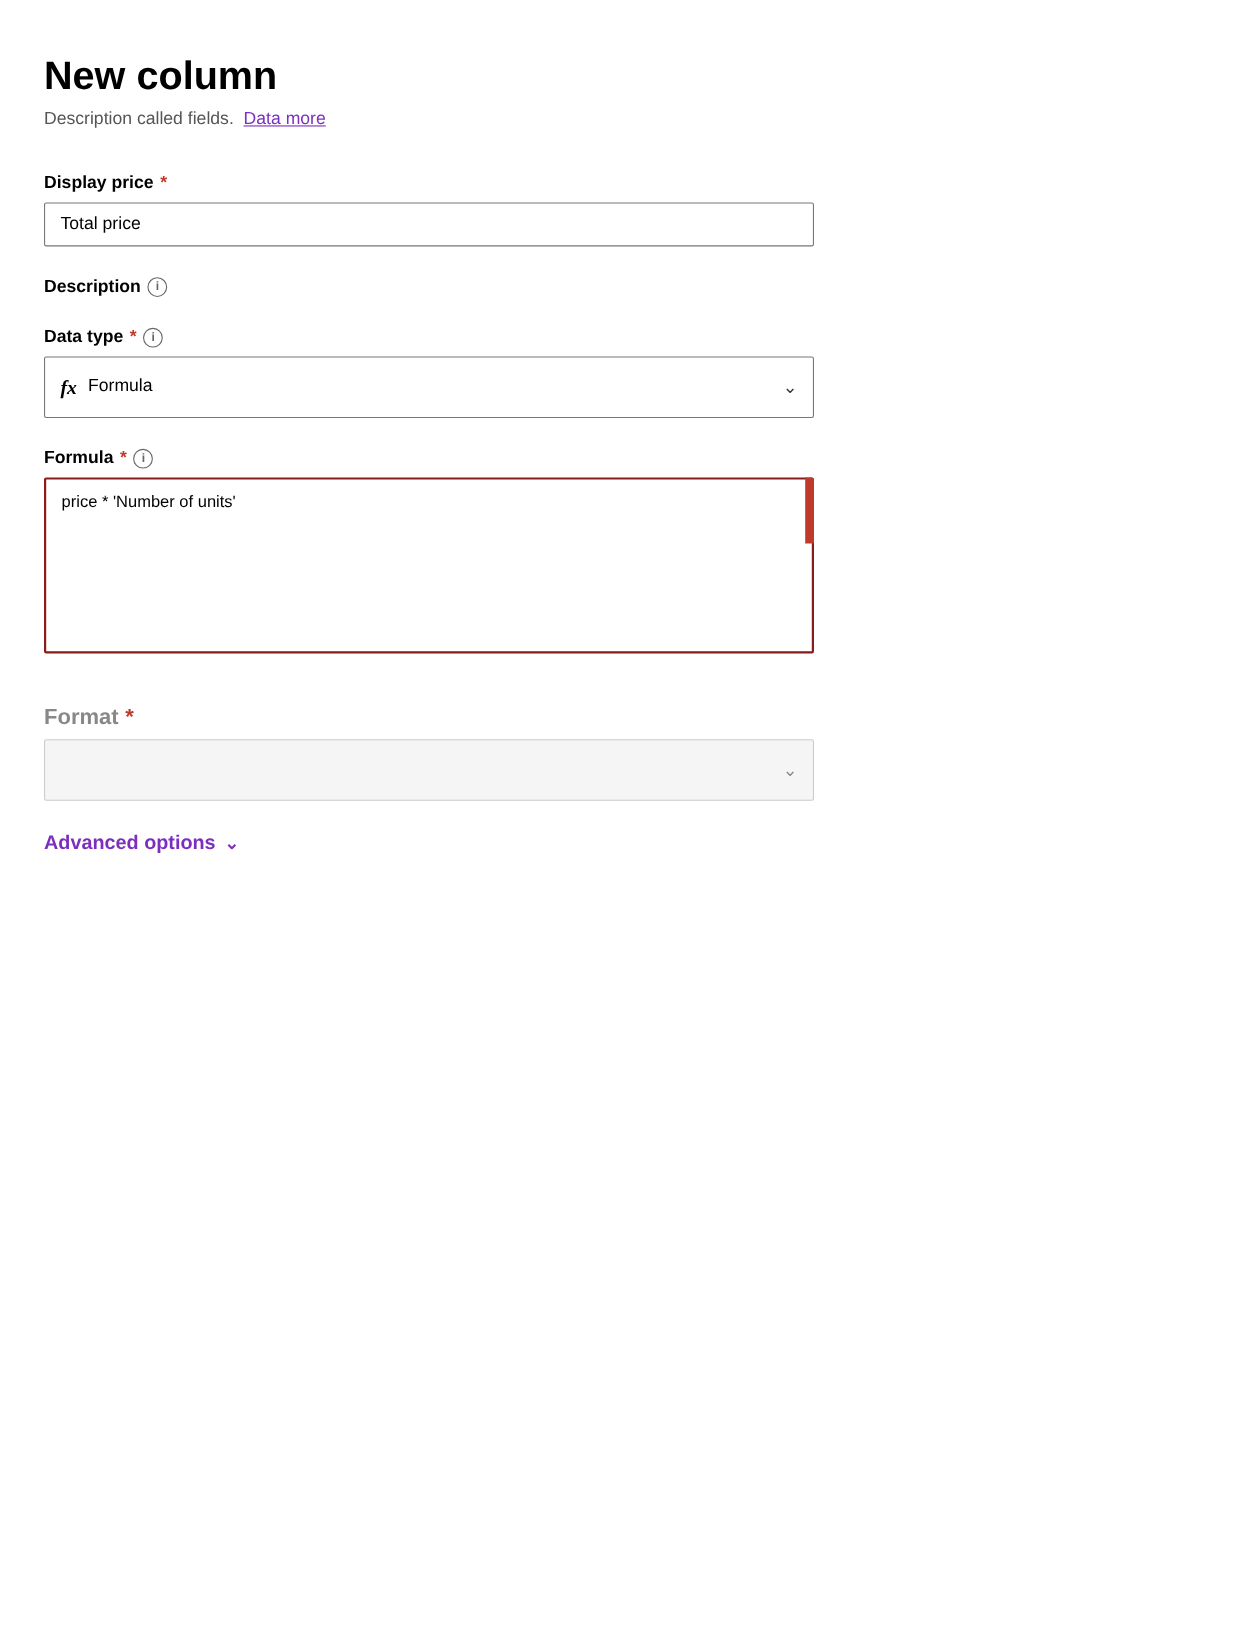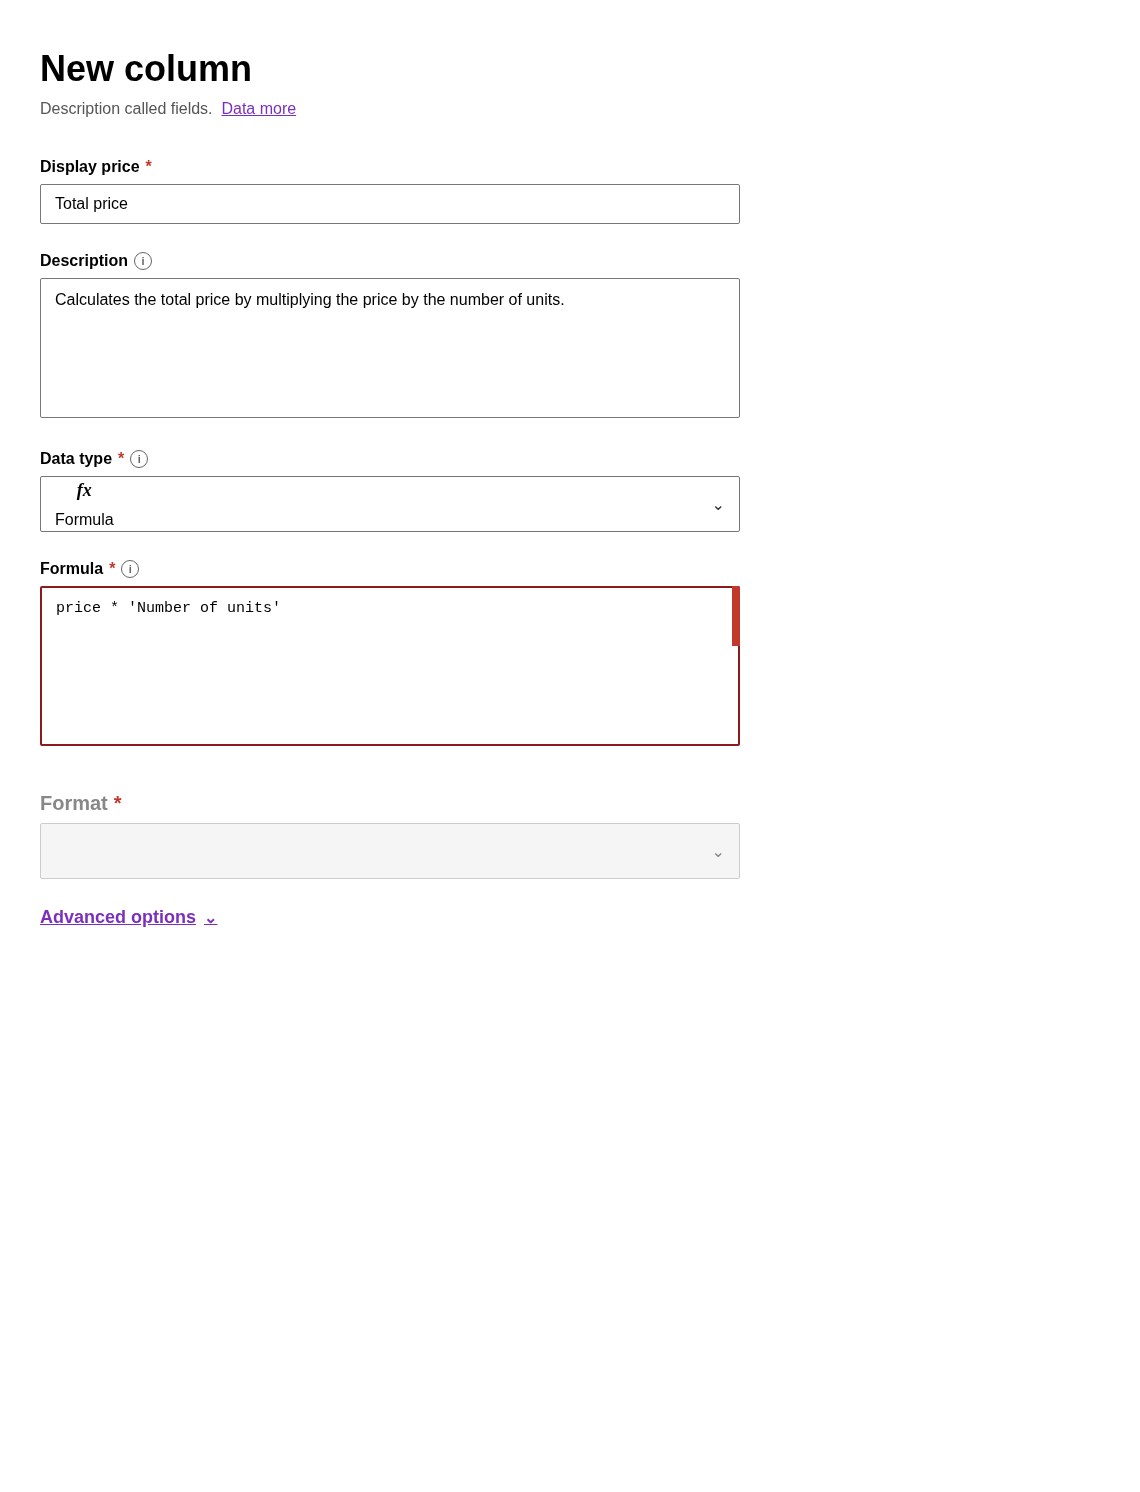--- a/index.html
+++ b/index.html
@@ -114,23 +114,22 @@
       background: #ffffff;
       display: flex;
       align-items: center;
       justify-content: space-between;
       cursor: pointer;
       user-select: none;
     }
 
     .select-left {
       display: flex;
-      align-items: center;
+      align-items: flex-start;
       gap: 10px;
-      flex-direction: column;
     }
 
     .fx-icon {
       font-style: italic;
       font-weight: 600;
       font-size: 18px;
       color: #000000;
       font-family: serif;
     }
 
@@ -144,21 +143,21 @@
       width: 700px;
     }
 
     .formula-input {
       width: 100%;
       height: 160px;
       border: 2px solid #8b1a1a;
       border-radius: 2px;
       padding: 12px 14px;
       font-size: 15px;
-      font-family: Liberation Mono, monospace;
+      font-family: Liberation Sans, sans-serif;
       color: #000000;
       background: #ffffff;
       outline: none;
       resize: none;
     }
 
     .formula-error-bar {
       position: absolute;
       top: 0;
       right: 0;
@@ -205,21 +204,20 @@
 
     .advanced-options {
       display: flex;
       align-items: center;
       gap: 8px;
       color: #7b2fbe;
       font-size: 18px;
       font-weight: 600;
       cursor: pointer;
       margin-top: 20px;
-      text-decoration: underline;
     }
 
     .advanced-chevron {
       font-size: 16px;
       color: #7b2fbe;
     }
   </style>
 </head>
 <body>
 
@@ -236,21 +234,20 @@
     <span class="required-star">*</span>
   </div>
   <input type="text" class="text-input" value="Total price" style="">
 </div>
 
 <div class="field-group">
   <div class="field-label">
     <span>Description</span>
     <span class="info-icon">i</span>
   </div>
-  <textarea class="textarea-input" style="">Calculates the total price by multiplying the price by the number of units.</textarea>
 </div>
 
 <div class="field-group">
   <div class="field-label">
     <span>Data type</span>
     <span class="required-star">*</span>
     <span class="info-icon">i</span>
   </div>
   <div class="select-wrapper">
     <div class="select-display">

